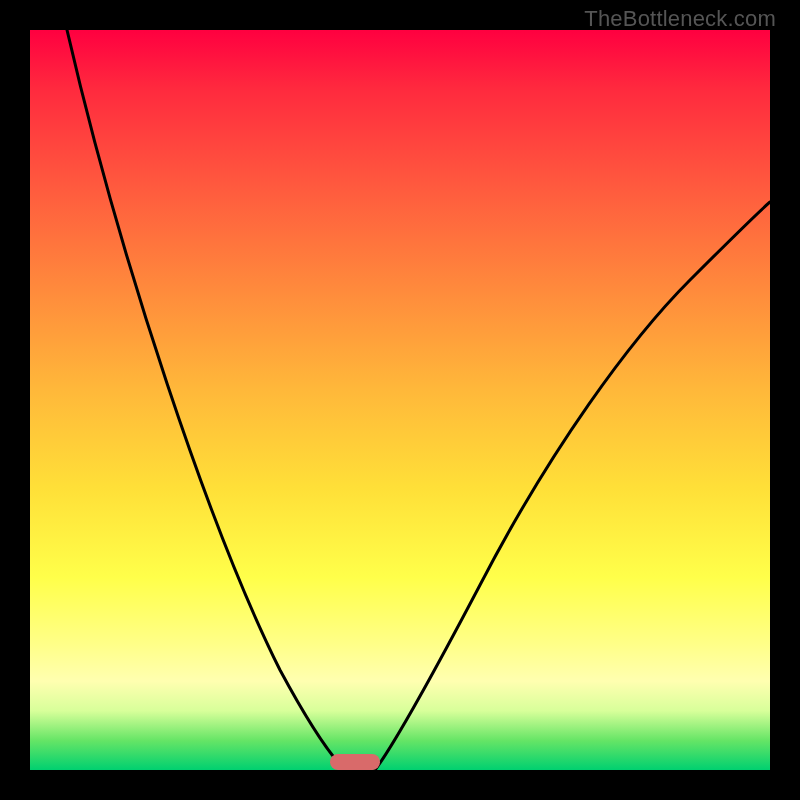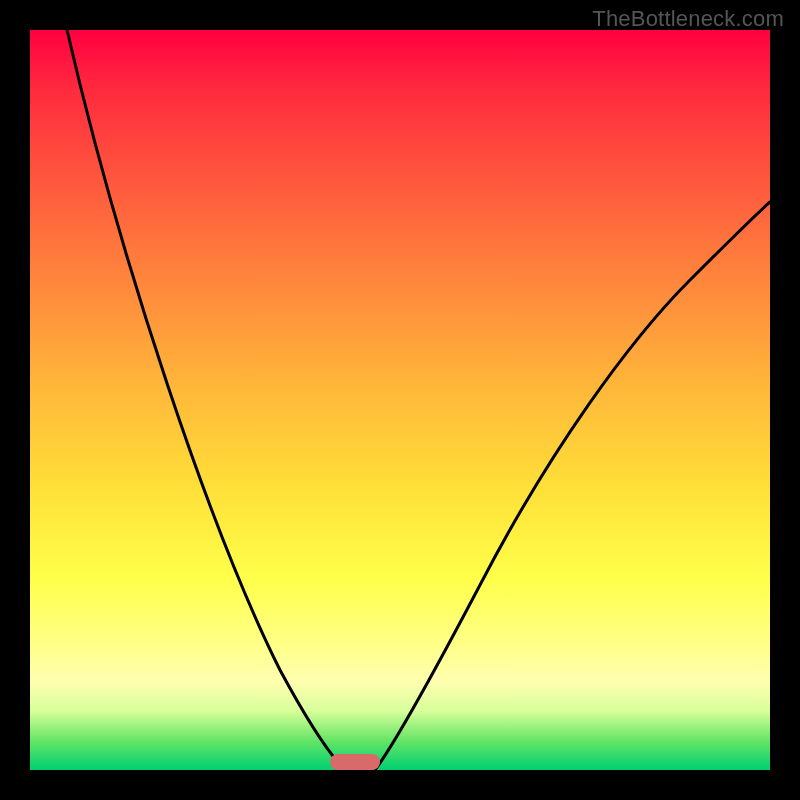--- a/index.html
+++ b/index.html
@@ -38,21 +38,21 @@
       #ffff88 83%,
       #ffffb0 88%,
       #d8ff9a 92%,
       #66e566 96%,
       #00d070 100%
     );
   }
   .watermark {
     position: absolute;
     top: 6px;
-    right: 16px;
+    right: 24px;
     color: #555;
     font-size: 22px;
     letter-spacing: 0.2px;
     font-weight: 400;
     user-select: none;
   }
   .curves {
     position: absolute;
     inset: 0;
   }

